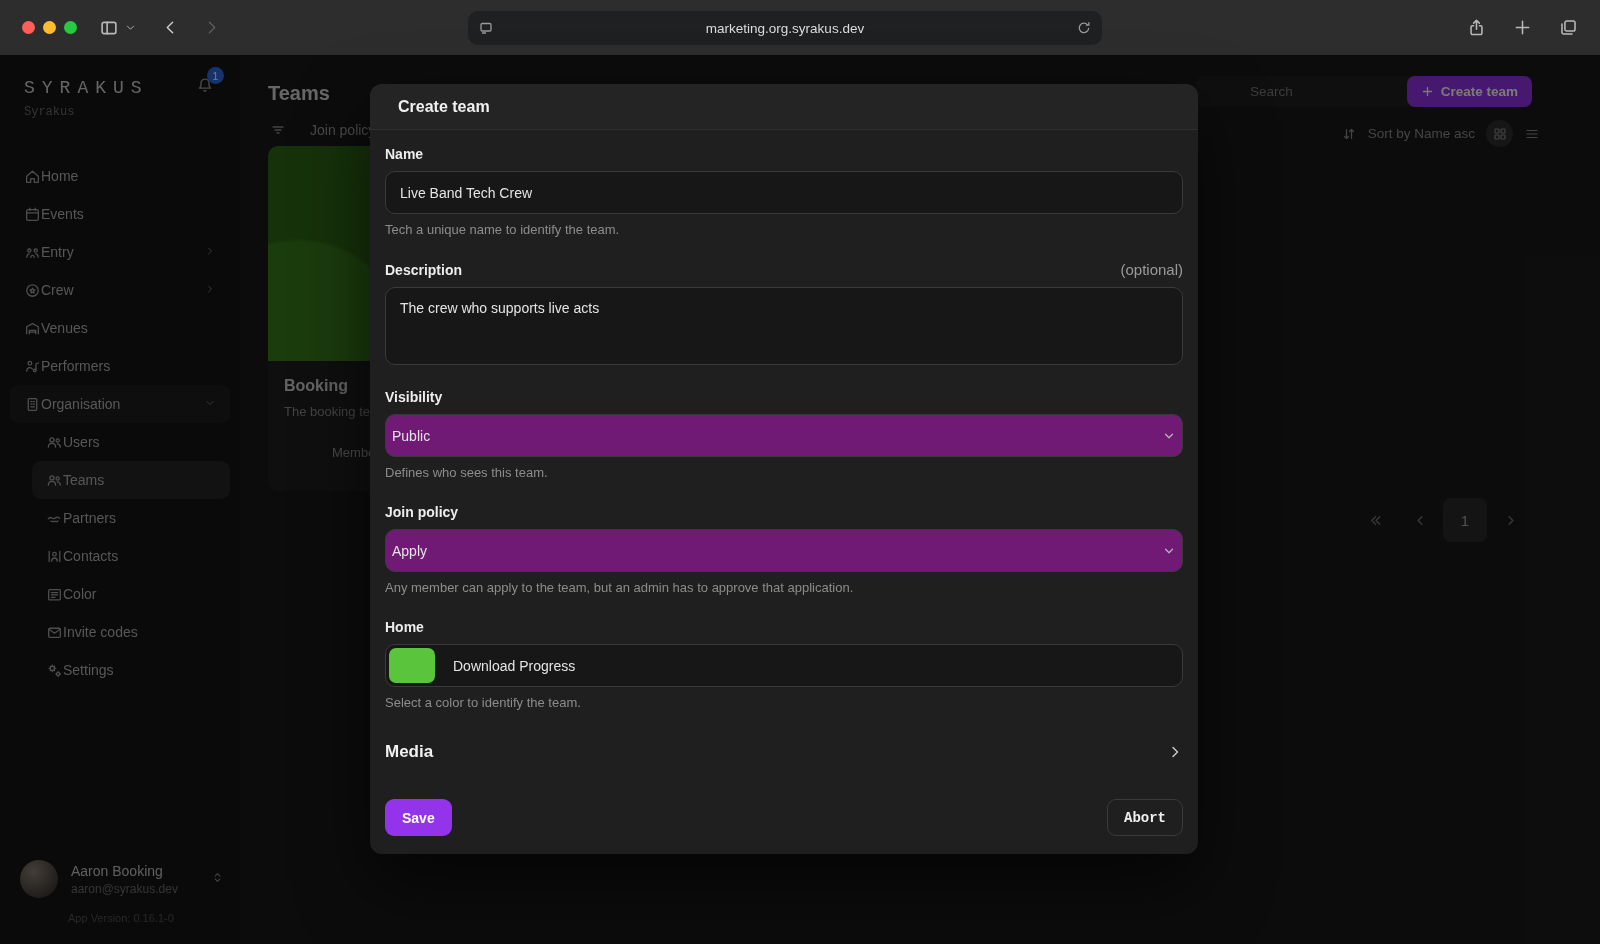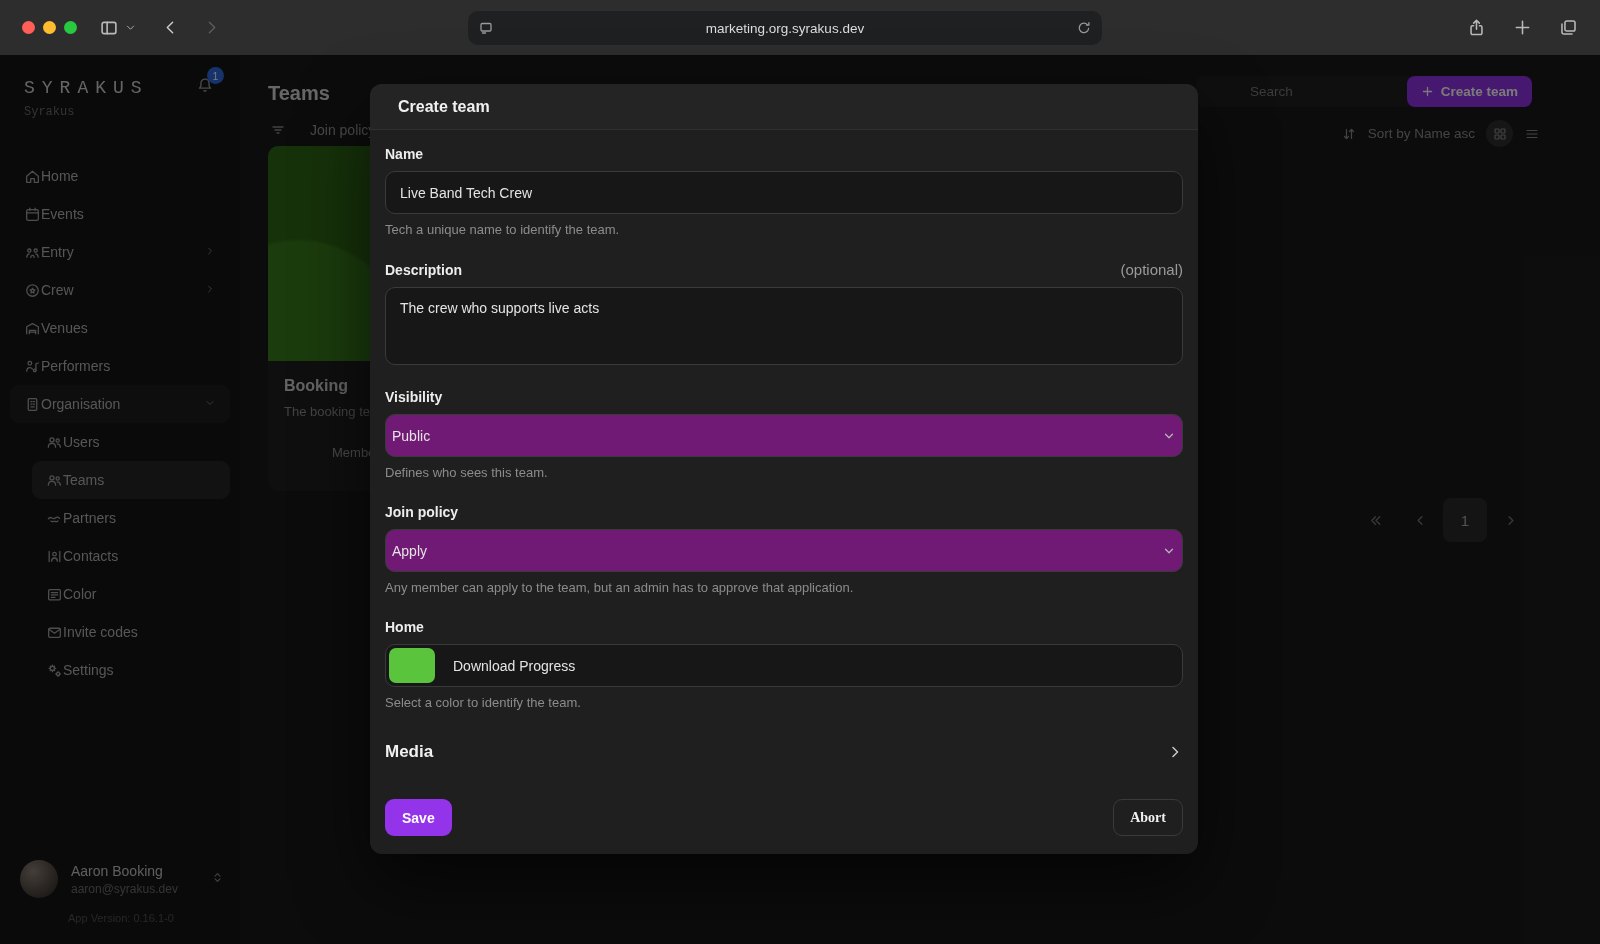--- a/index.html
+++ b/index.html
@@ -129,21 +129,21 @@
   .color-name { margin-left:18px; color:#e4e4e4; font-size:14px; }
   .media-row { margin-top:26px; display:flex; justify-content:space-between; align-items:center;
                padding:6px 0; }
   .media-title { font-size:17px; font-weight:700; color:#f1f1f1; }
   .media-row svg { width:16px; height:16px; fill:none; stroke:#c9c9c9; stroke-width:1.5;
                    stroke-linecap:round; stroke-linejoin:round; }
   .modal-actions { margin-top:auto; display:flex; justify-content:space-between; }
   .save-btn { height:37px; padding:0 17px; background:#9333ea; border:none; border-radius:9px;
               color:#fff; font-size:14px; font-weight:700; font-family:inherit; }
   .abort-btn { height:37px; padding:0 16px; background:transparent; border:1px solid #3a3a3a;
-               border-radius:9px; color:#f0f0f0; font-size:14px; font-weight:700; font-family:Liberation Serif, serif; }
+               border-radius:9px; color:#f0f0f0; font-size:14px; font-weight:700; font-family:Liberation Mono, monospace; }
 </style>
 </head>
 <body>
 
 <div class="chrome">
   <div class="traffic">
     <span class="t-close"></span>
     <span class="t-min"></span>
     <span class="t-max"></span>
   </div>

